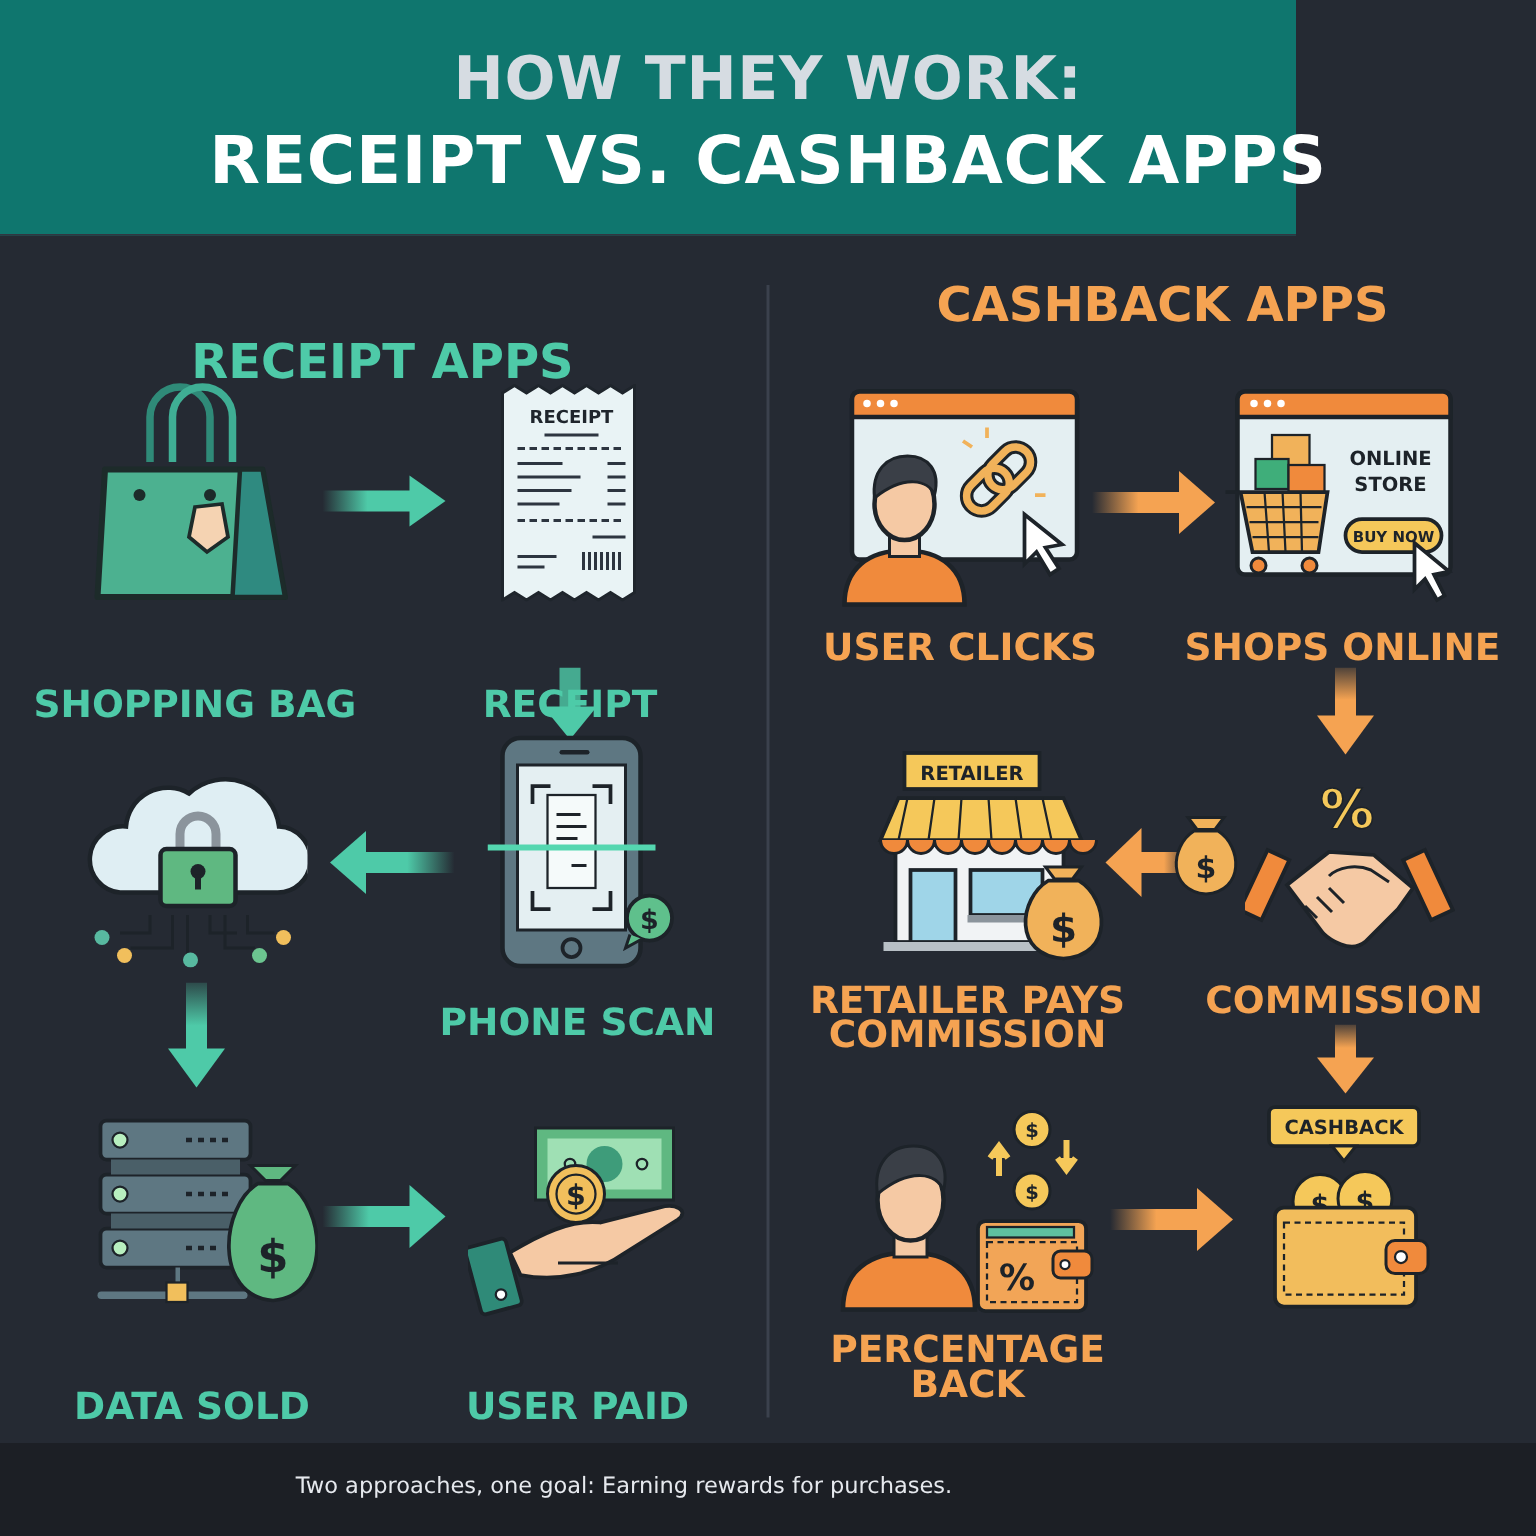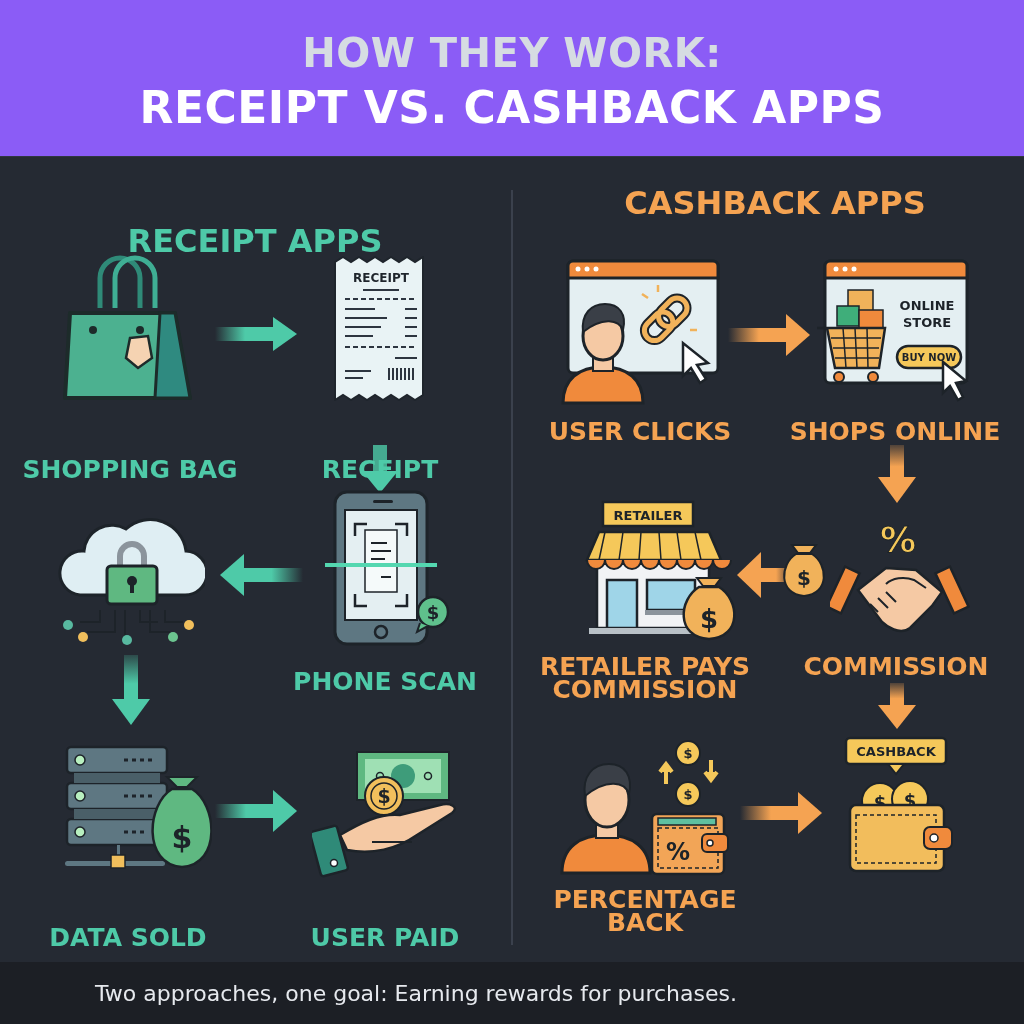--- a/index.html
+++ b/index.html
@@ -1,27 +1,27 @@
 <!DOCTYPE html>
 <html><head>
 <meta charset="utf-8">
 <style>
   html,body{margin:0;padding:0;}
   body{width:1024px;height:1024px;background:#252a33;overflow:hidden;position:relative;font-family:"DejaVu Sans","Liberation Sans",sans-serif;}
-  .header{position:absolute;left:0;top:0;width:1024px;height:156px;background:#8b5cf6;border-bottom:1px solid #303641;}
+  .header{position:absolute;left:0;top:0;width:864px;height:156px;background:#0f766e;border-bottom:1px solid #303641;}
   .title1{position:absolute;left:0;top:30px;width:1024px;text-align:center;color:#d6dce2;font-weight:bold;font-size:40px;letter-spacing:0.5px;}
   .title2{position:absolute;left:0;top:82px;width:1024px;text-align:center;color:#ffffff;font-weight:bold;font-size:44px;letter-spacing:0.5px;}
   .divider{position:absolute;left:511px;top:190px;width:2px;height:755px;background:#3b414d;}
   .sec-title{position:absolute;top:184px;font-weight:bold;font-size:32px;text-align:center;}
   .rec{color:#4ecaa8;margin-top:38px;}
   .cb{color:#f5a352;}
   .lbl{position:absolute;font-weight:bold;font-size:25px;text-align:center;line-height:23px;width:240px;}
   .icon{position:absolute;}
   .footer{position:absolute;left:0;top:962px;width:1024px;height:62px;background:#1c1f25;}
-  .footer-text{position:absolute;left:0;top:19px;width:832px;text-align:center;color:#e6e9ee;font-size:22px;}
+  .footer-text{position:absolute;left:0;top:19px;width:832px;text-align:center;color:#e6e9ee;font-size:15px;}
   svg{display:block;}
 </style>
 </head>
 <body>
 
 <div class="header">
   <div class="title1">HOW THEY WORK:</div>
   <div class="title2">RECEIPT VS. CASHBACK APPS</div>
 </div>
 

